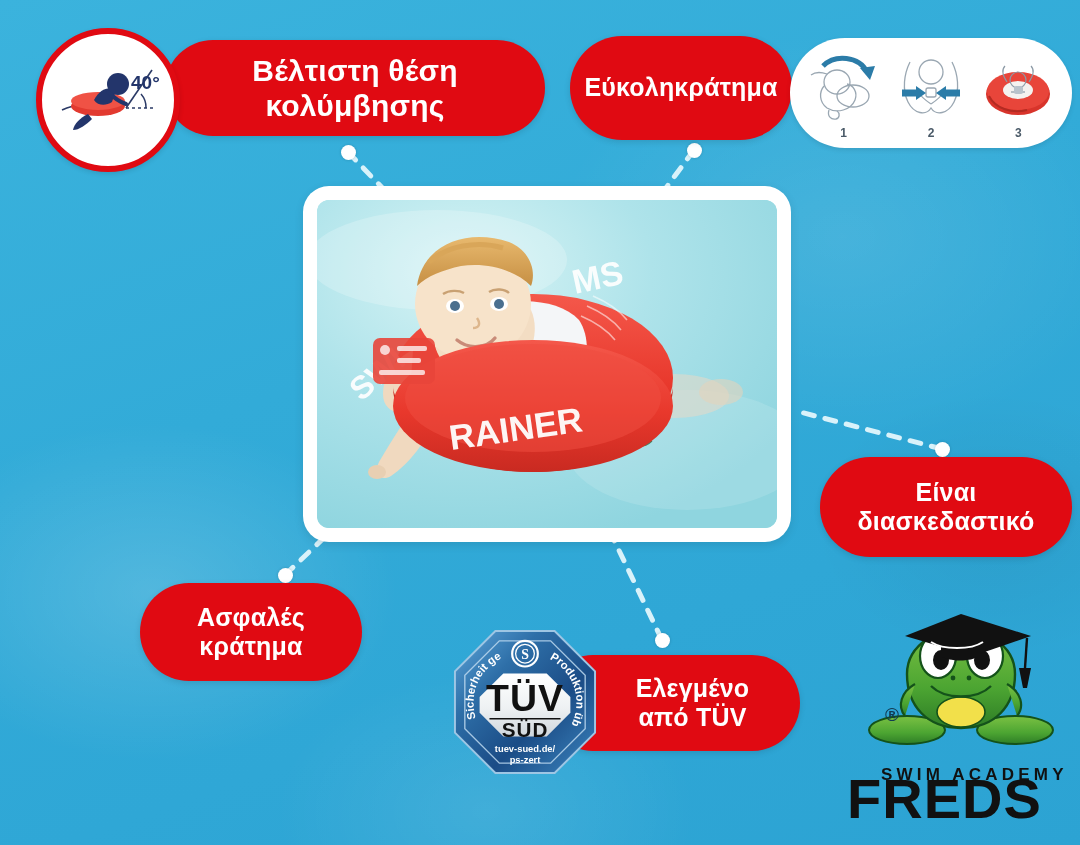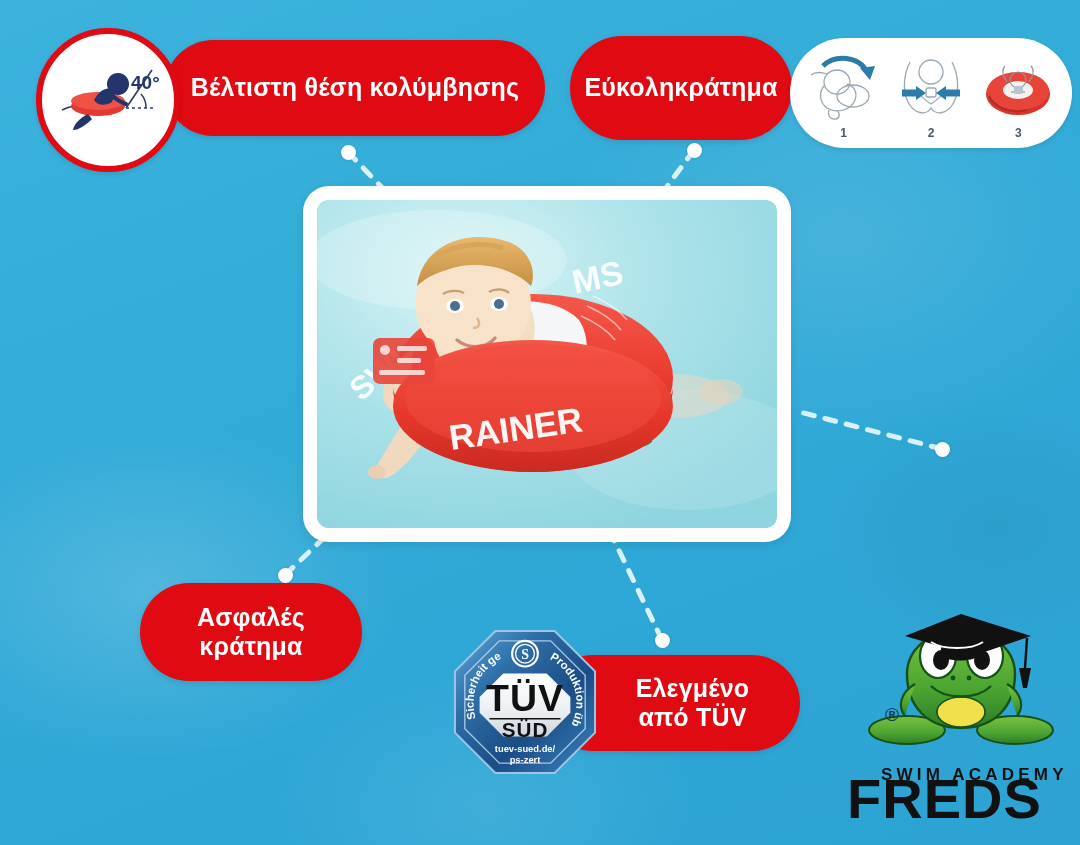--- a/index.html
+++ b/index.html
@@ -188,21 +188,21 @@
 
       <path d="M60 52 C66 58, 72 62, 78 64" stroke="#23356B" stroke-width="4" fill="none" stroke-linecap="round"></path>
 
       <line x1="78" y1="68" x2="104" y2="30" stroke="#2b3a66" stroke-width="1.6"></line>
       <line x1="78" y1="68" x2="108" y2="68" stroke="#2b3a66" stroke-width="1.6" stroke-dasharray="3 3"></line>
       <path d="M98 68 A20 20 0 0 0 93 54" stroke="#2b3a66" stroke-width="1.5" fill="none"></path>
       <text x="83" y="49" font-family="Liberation Sans, sans-serif" font-size="19" font-weight="bold" fill="#23356B">40°</text>
     </svg>
   </div>
 
-  <div class="pill" style="left:165px; top:40px; width:380px; height:96px; font-size:25px;">
+  <div class="pill" style="left:165px; top:40px; width:380px; height:96px; font-size:30px;">
     <span>Βέλτιστη θέση κολύμβησης</span>
   </div>
 
   <div class="pill" style="left:570px; top:36px; width:222px; height:104px; font-size:25px; flex-direction:row;">
     <span>Εύκολη</span>
     <span>κράτημα</span>
   </div>
 
   <div id="steps-panel">
 
@@ -337,20 +337,24 @@
           <g stroke="#ffffff" stroke-width="1.6" opacity="0.55" fill="none">
             <path d="M276 96 C290 102, 302 110, 310 120"></path>
             <path d="M270 106 C284 112, 296 120, 304 130"></path>
             <path d="M264 116 C278 122, 290 130, 298 140"></path>
           </g>
         </g>
       </svg>
     </div>
   </div>
 
+  <div class="pill" style="left:820px; top:457px; width:252px; height:100px; font-size:25px; flex-direction:column;">
+    <span>Είναι</span>
+    <span>διασκεδαστικό</span>
+  </div>
 
   <div class="pill" style="left:140px; top:583px; width:222px; height:98px; font-size:25px; flex-direction:column;">
     <span>Ασφαλές</span>
     <span>κράτημα</span>
   </div>
 
   <div class="pill" style="left:545px; top:655px; width:255px; height:96px; font-size:25px; flex-direction:column; padding-left:62px;">
     <span>Ελεγμένο</span>
     <span>από ΤÜV</span>
   </div>

